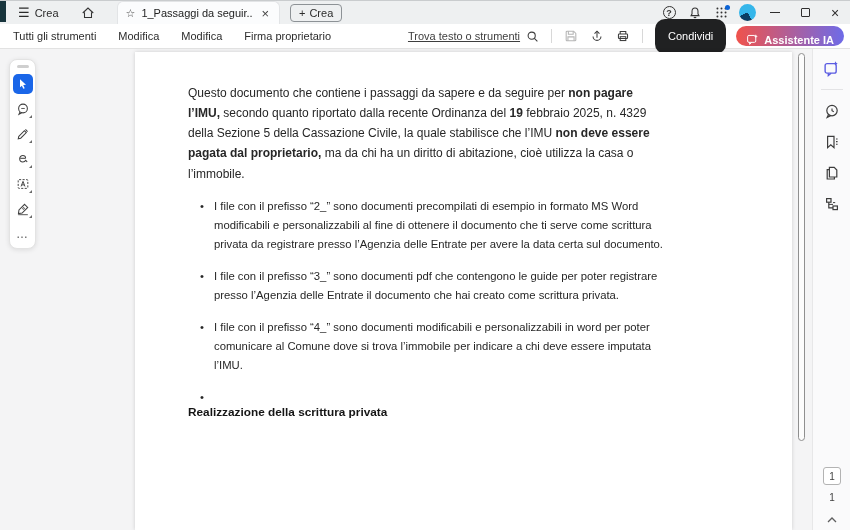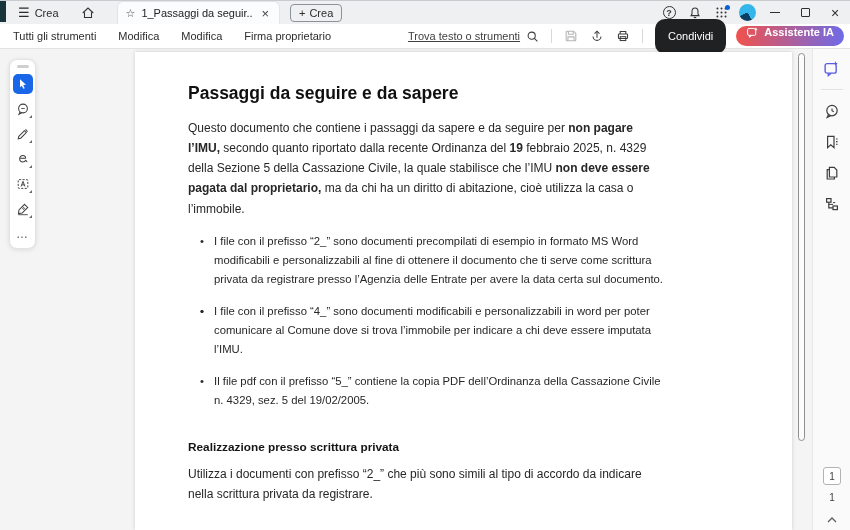--- a/index.html
+++ b/index.html
@@ -36,21 +36,21 @@
   .tool-item { font-size:11px; color:#2c2c2c; padding:0 11px; height:25px; display:flex; align-items:center; }
   .tool-item:first-child { margin-left:2px; }
   .toolbar-right { margin-left:auto; display:flex; align-items:center; gap:4px; margin-right:6px; }
   .search-box { display:flex; align-items:center; gap:6px; font-size:11px; color:#3f3f3f; padding:0 4px;text-decoration:underline; }
   .sep { width:1px; height:14px; background:#d8d8d8; margin:0 4px; }
   .mini-icon { width:22px; height:20px; display:flex; align-items:center; justify-content:center; color:#3c3c3c; }
   .disabled { opacity:.38; }
   .share-pill { height:35px; border-radius:10px; background:#202122; color:#fff; font-size:11px;
                 display:flex; align-items:center; padding:0 13px; margin-left:4px; }
   .ai-pill { height:20px; border-radius:11px; color:#fff; font-size:11px; font-weight:bold;
-             display:flex; align-items:flex-start; gap:5px; padding:0 10px; margin-left:6px;
+             display:flex; align-items:flex-end; gap:5px; padding:0 10px; margin-left:6px;
              background:linear-gradient(90deg, #F0524B, #6E6BE8); }
 
   
   .left-tools { position:absolute; left:9px; top:59px; width:27px; background:#fff; border:1px solid #e3e3e3;
                 border-radius:8px; box-shadow:0 1px 5px rgba(0,0,0,.10); display:flex; flex-direction:column;
                 align-items:center; padding:5px 0 4px; gap:5px; z-index:5; }
   .grip { width:12px; height:3px; border-radius:2px; background:#cfcfcf; margin-bottom:1px; }
   .qt { width:20px; height:20px; border-radius:5px; display:flex; align-items:center; justify-content:center;
         color:#404040; position:relative; }
   .qt.active { background:#1a66e8; color:#fff; }
@@ -279,28 +279,26 @@
     </span>
   </div>
 
   <div class="qt">
     <span class="qt-more">…</span>
   </div>
 </div>
 
 <div class="page">
   <div class="page-inner" id="doc">
-      <div class="doc-h1"><span>Passaggi da seguire e da sapere</span></div>
       <div class="doc-p"><span>Questo documento che contiene i passaggi da sapere e da seguire per </span><span style="font-weight: bold;">non pagare l’IMU,</span><span> secondo quanto riportato dalla recente Ordinanza del </span><span style="font-weight: bold;">19</span><span> febbraio 2025, n. 4329 della Sezione 5 della Cassazione Civile, la quale stabilisce che l’IMU </span><span style="font-weight: bold;">non deve essere pagata dal proprietario,</span><span> ma da chi ha un diritto di abitazione, cioè utilizza la casa o l’immobile.</span></div>
       <div class="doc-li"><span class="bullet">•</span><span>I file con il prefisso “2_” sono documenti precompilati di esempio in formato MS Word modificabili e personalizzabili al fine di ottenere il documento che ti serve come scrittura privata da registrare presso l’Agenzia delle Entrate per avere la data certa sul documento.</span></div>
+      <div class="doc-li"><span class="bullet">•</span><span>I file con il prefisso “3_” sono documenti pdf che contengono le guide per poter registrare presso l’Agenzia delle Entrate il documento che hai creato come scrittura privata.</span></div>
+      <div class="doc-li"><span class="bullet">•</span><span>I file con il prefisso “4_” sono documenti modificabili e personalizzabili in word per poter comunicare al Comune dove si trova l’immobile per indicare a chi deve essere imputata l’IMU.</span></div>
       <div class="doc-li"><span class="bullet">•</span></div>
-      <div class="doc-li"><span class="bullet">•</span><span>I file con il prefisso “4_” sono documenti modificabili e personalizzabili in word per poter comunicare al Comune dove si trova l’immobile per indicare a chi deve essere imputata l’IMU.</span></div>
-      <div class="doc-li"><span class="bullet">•</span><span>Il file pdf con il prefisso “5_” contiene la copia PDF dell’Ordinanza della Cassazione Civile n. 4329, sez. 5 del 19/02/2005.</span></div>
-      <div class="doc-h2"><span>Realizzazione presso scrittura privata</span></div>
-      <div class="doc-p"><span>Utilizza i documenti con prefisso “2_” che più sono simili al tipo di accordo da indicare nella scrittura privata da registrare.</span></div>
+      <div class="doc-h2"><span>Realizzazione della scrittura privata</span></div>
     </div>
 </div>
 
 <div class="scroll-thumb"></div>
 
 <div class="right-rail">
   <div class="rail-icon ai">
     <span>
       <svg width="17" height="17" viewBox="0 0 16 16" fill="none" stroke="currentColor" stroke-width="1.3">
         <rect x="2" y="3.4" width="10.4" height="9" rx="1.8"></rect>

